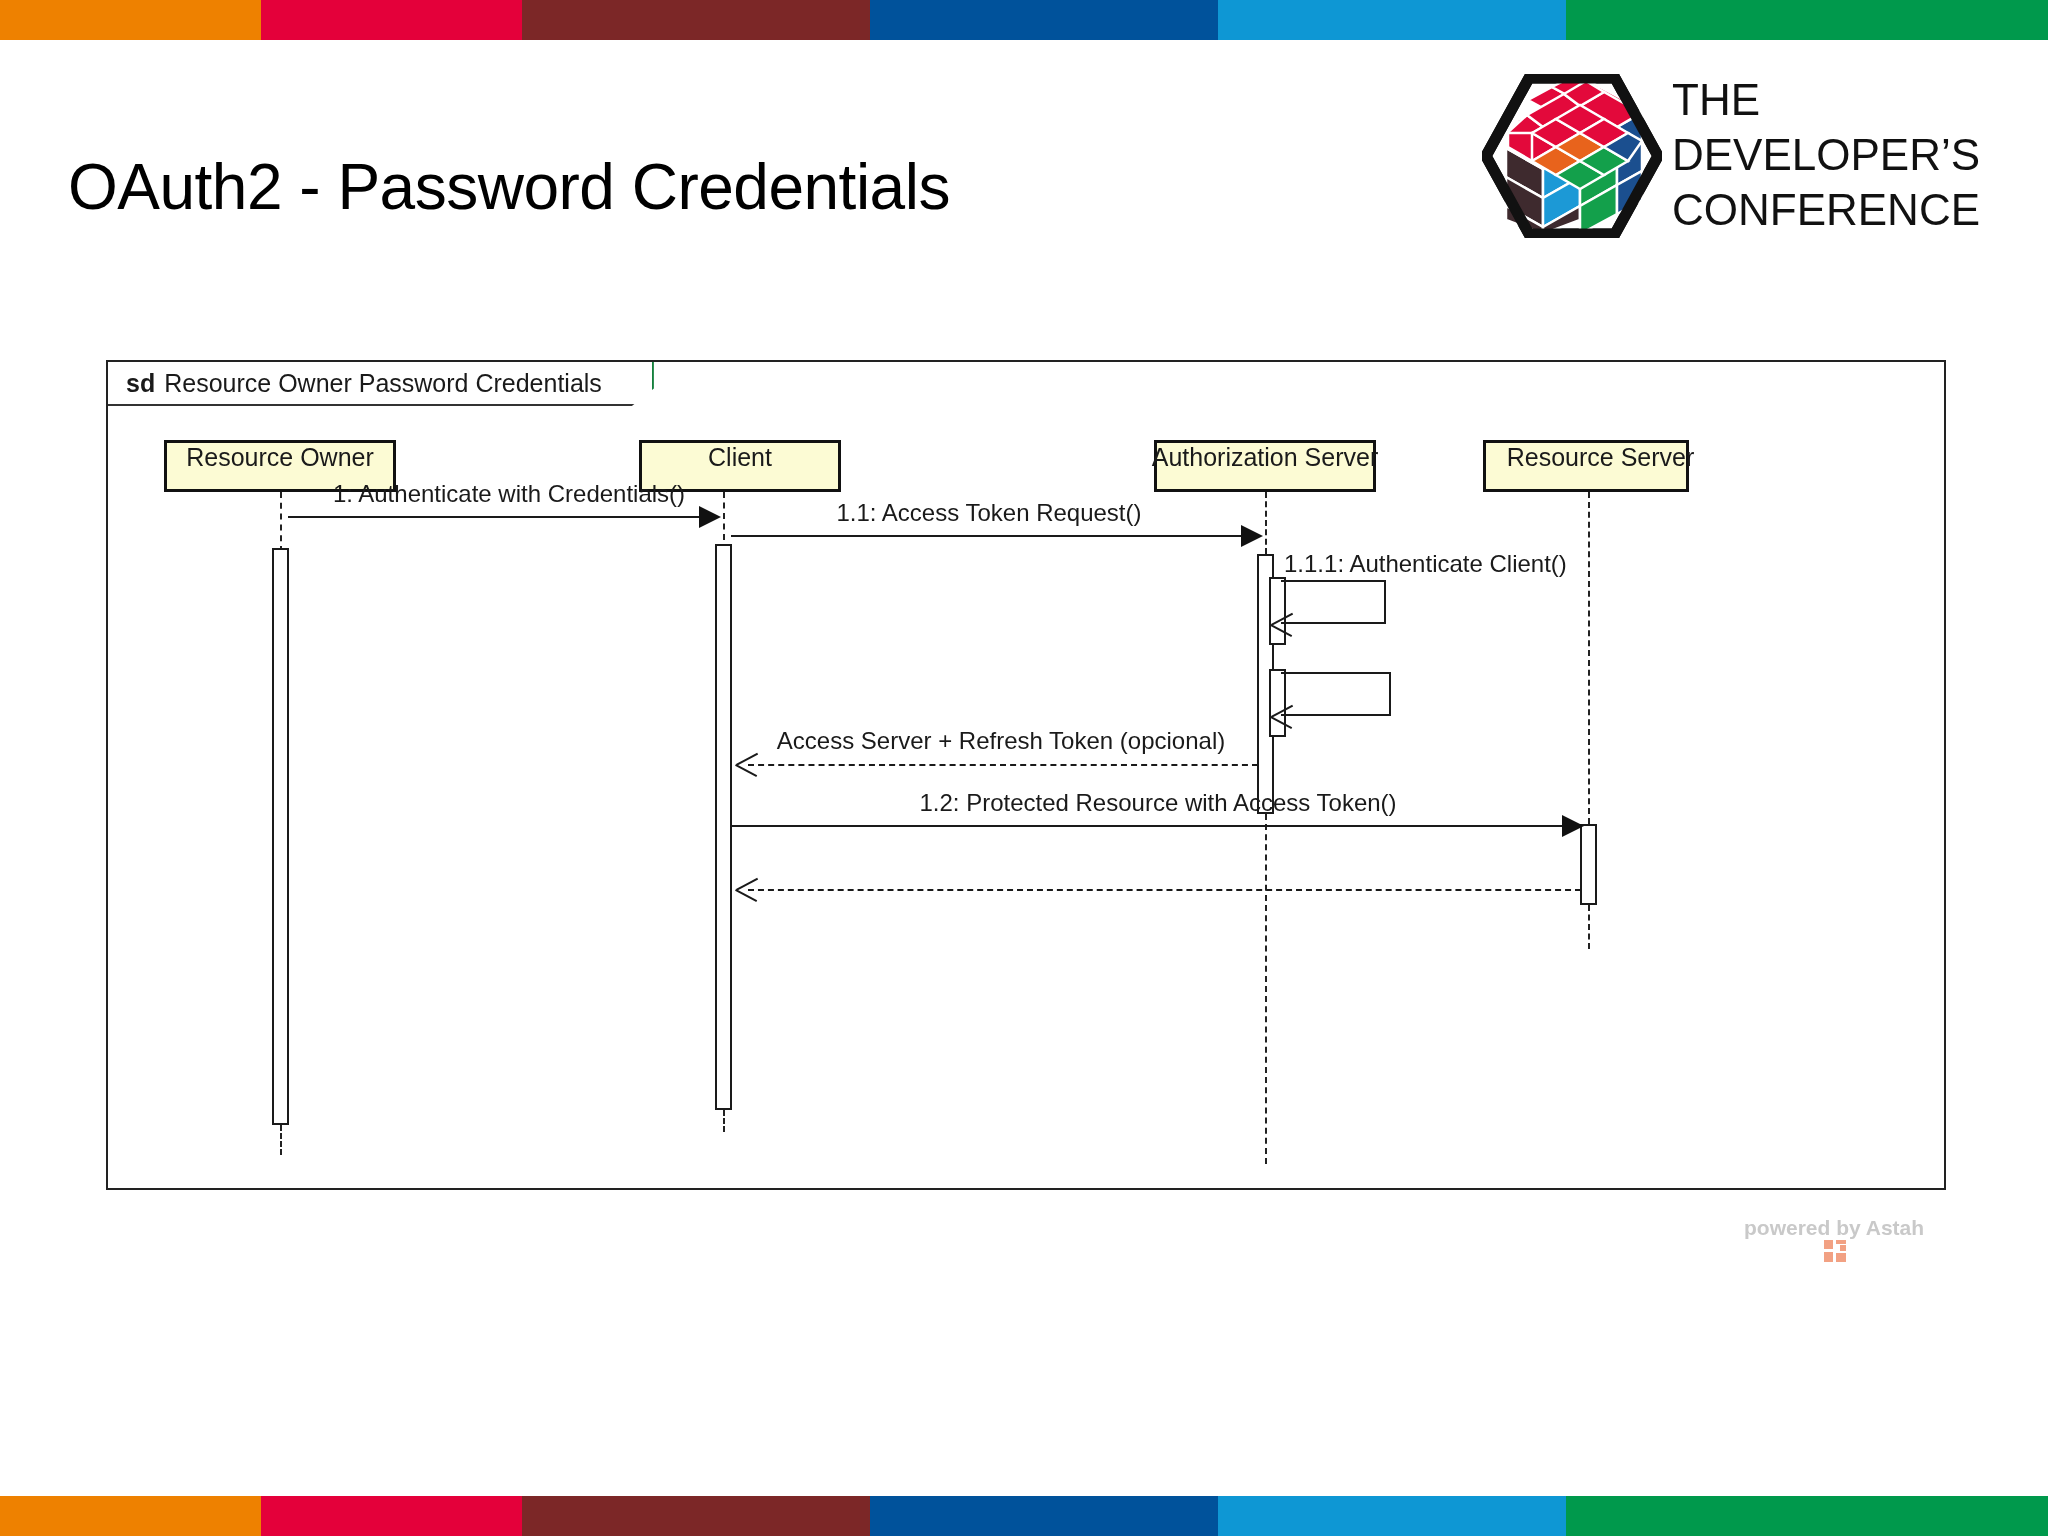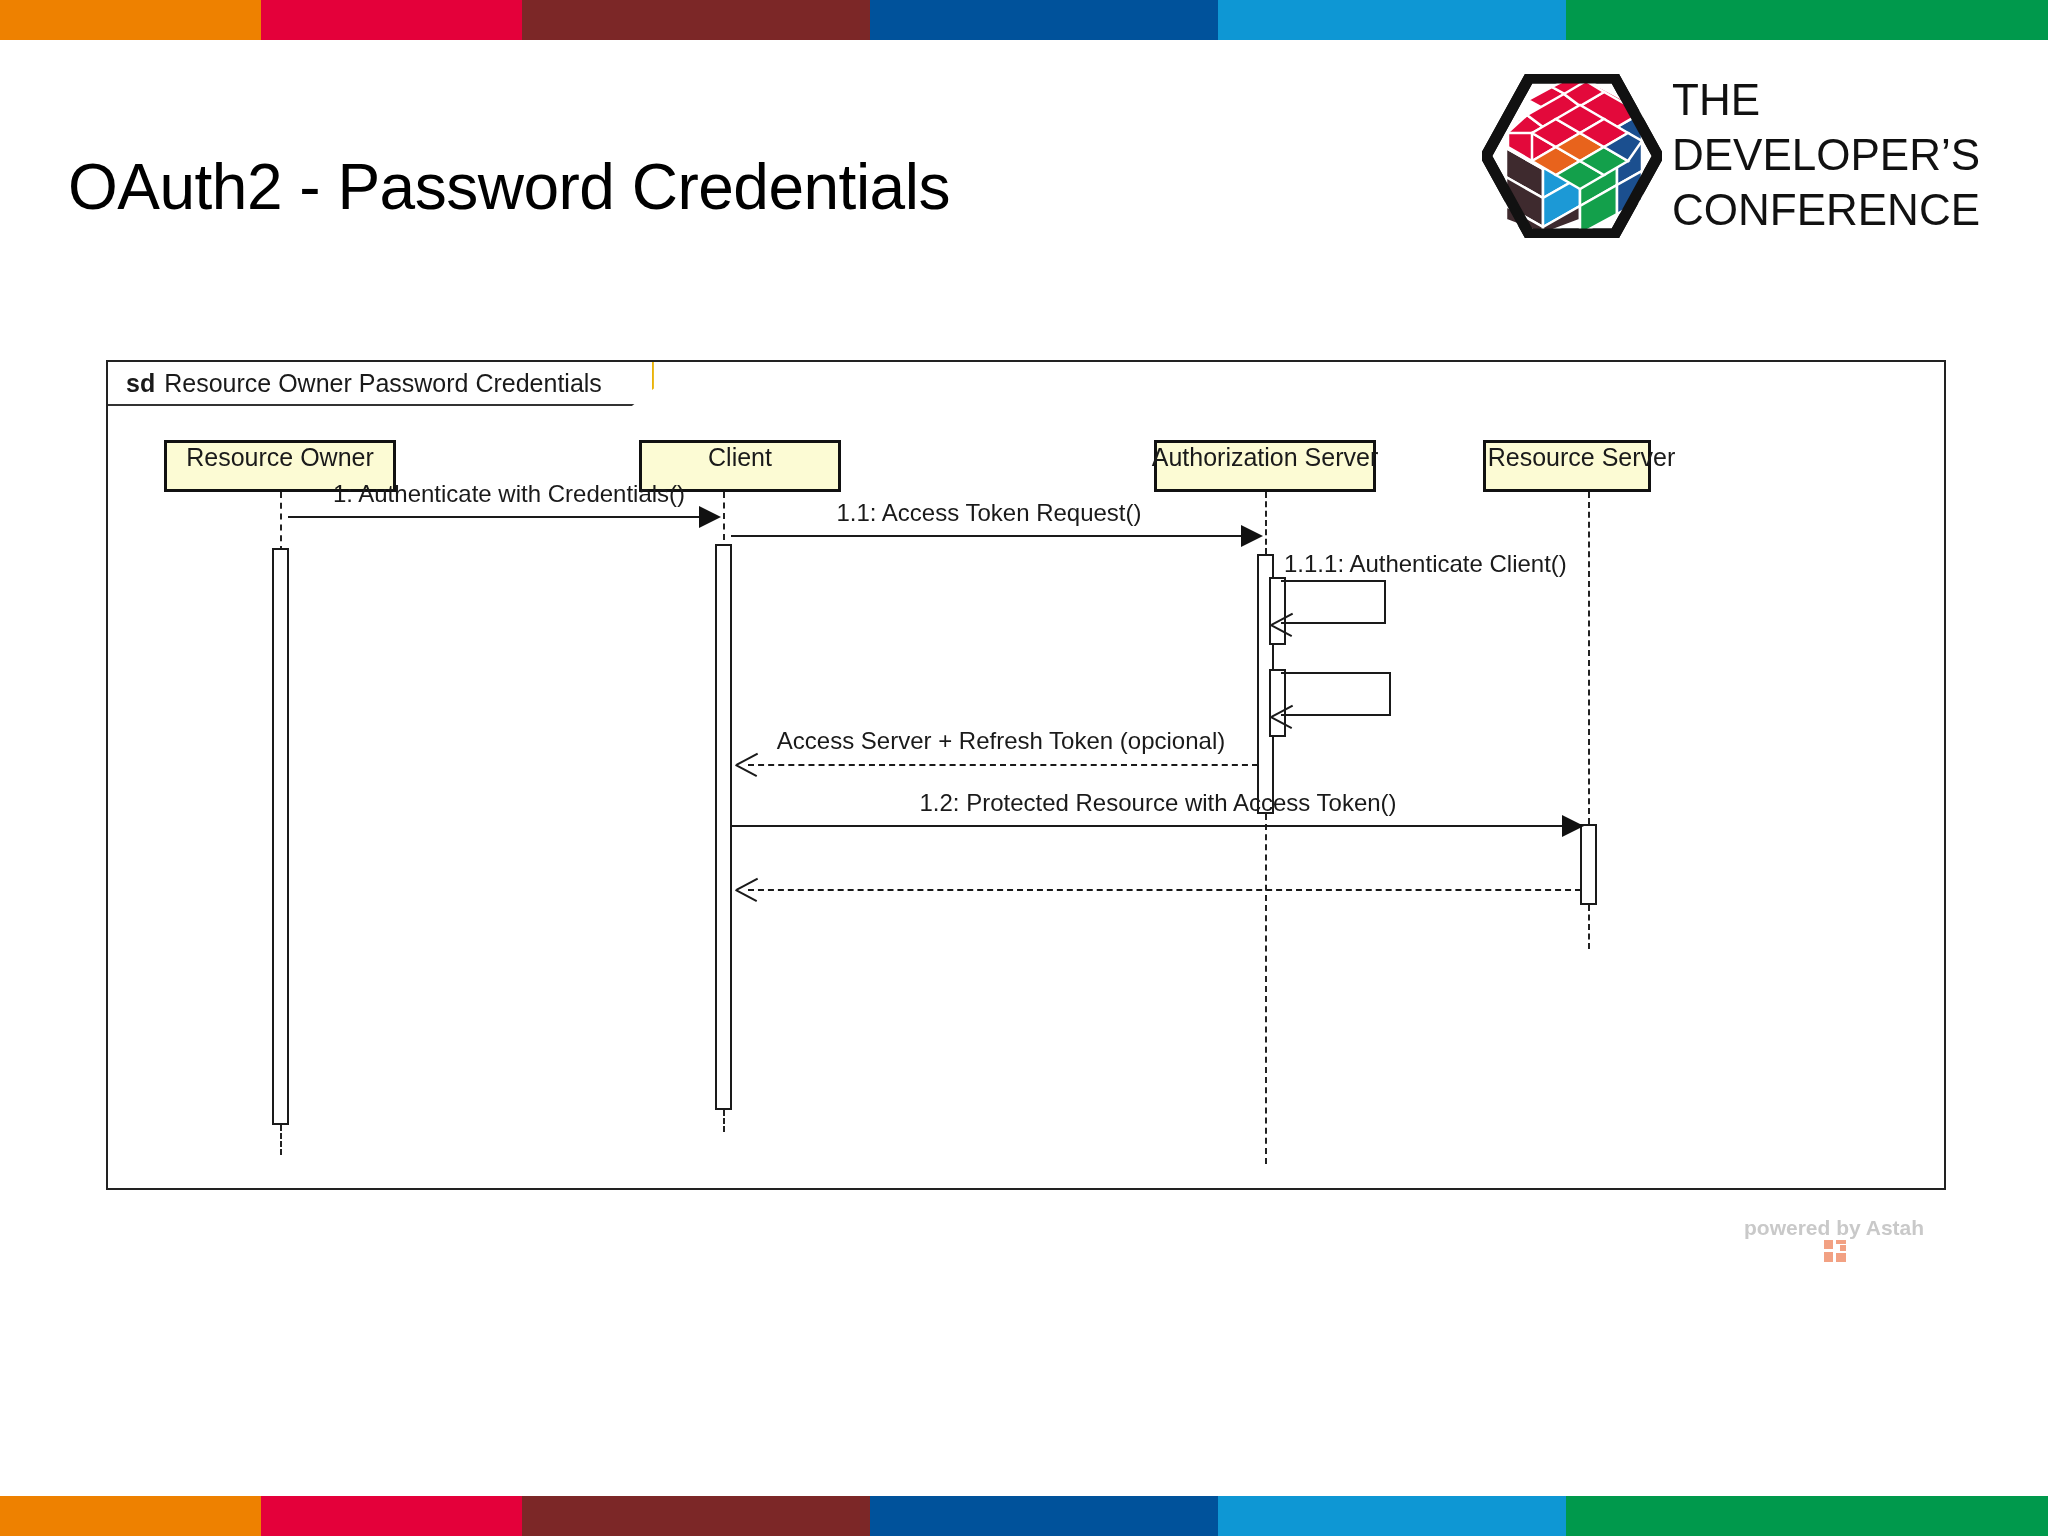--- a/index.html
+++ b/index.html
@@ -81,21 +81,21 @@
     background: #ffffff;
     box-sizing: border-box;
   }
   .frame-tab {
     position: absolute;
     left: 0px;
     top: 0px;
     height: 44px;
     padding: 0 50px 0 18px;
     background: #ffffff;
-    border-right: 2px solid #eab308;
+    border-right: 2px solid #15803d;
     border-bottom: 2px solid #333333;
     display: flex;
     align-items: center;
     font-size: 25px;
     color: #1a1a1a;
     white-space: nowrap;
     box-sizing: border-box;
     clip-path: polygon(0 0, 100% 0, 100% 60%, calc(100% - 22px) 100%, 0 100%);
   }
   .frame-tab .kw {
@@ -312,21 +312,21 @@
   <div class="lifeline-head" style="left:1046px; top:78px; width:222px;">
     <span>Authorization Server</span>
   </div>
   <div class="lifeline-stem" style="left:1157px; top:130px; height:62px;"></div>
   <div class="activation" style="left:1149px; top:192px; height:260px;"></div>
   <div class="lifeline-stem" style="left:1157px; top:452px; height:350px;"></div>
 
   <div class="activation" style="left:1161px; top:215px; height:68px;"></div>
   <div class="activation" style="left:1161px; top:307px; height:68px;"></div>
 
-  <div class="lifeline-head" style="left:1375px; top:78px; width:168px;padding-left:29px;">
+  <div class="lifeline-head" style="left:1375px; top:78px; width:206px;padding-left:29px;">
     <span>Resource Server</span>
   </div>
   <div class="lifeline-stem" style="left:1480px; top:130px; height:332px;"></div>
   <div class="activation" style="left:1472px; top:462px; height:81px;"></div>
   <div class="lifeline-stem" style="left:1480px; top:543px; height:44px;"></div>
 
   <div class="msg-label" style="left:186px; top:118px; width:430px;">1: Authenticate with Credentials()</div>
   <div class="msg-line" style="left:180px; top:154px; width:413px;"></div>
   <div class="arrow-solid-right" style="left:591px; top:144px;"></div>
 

